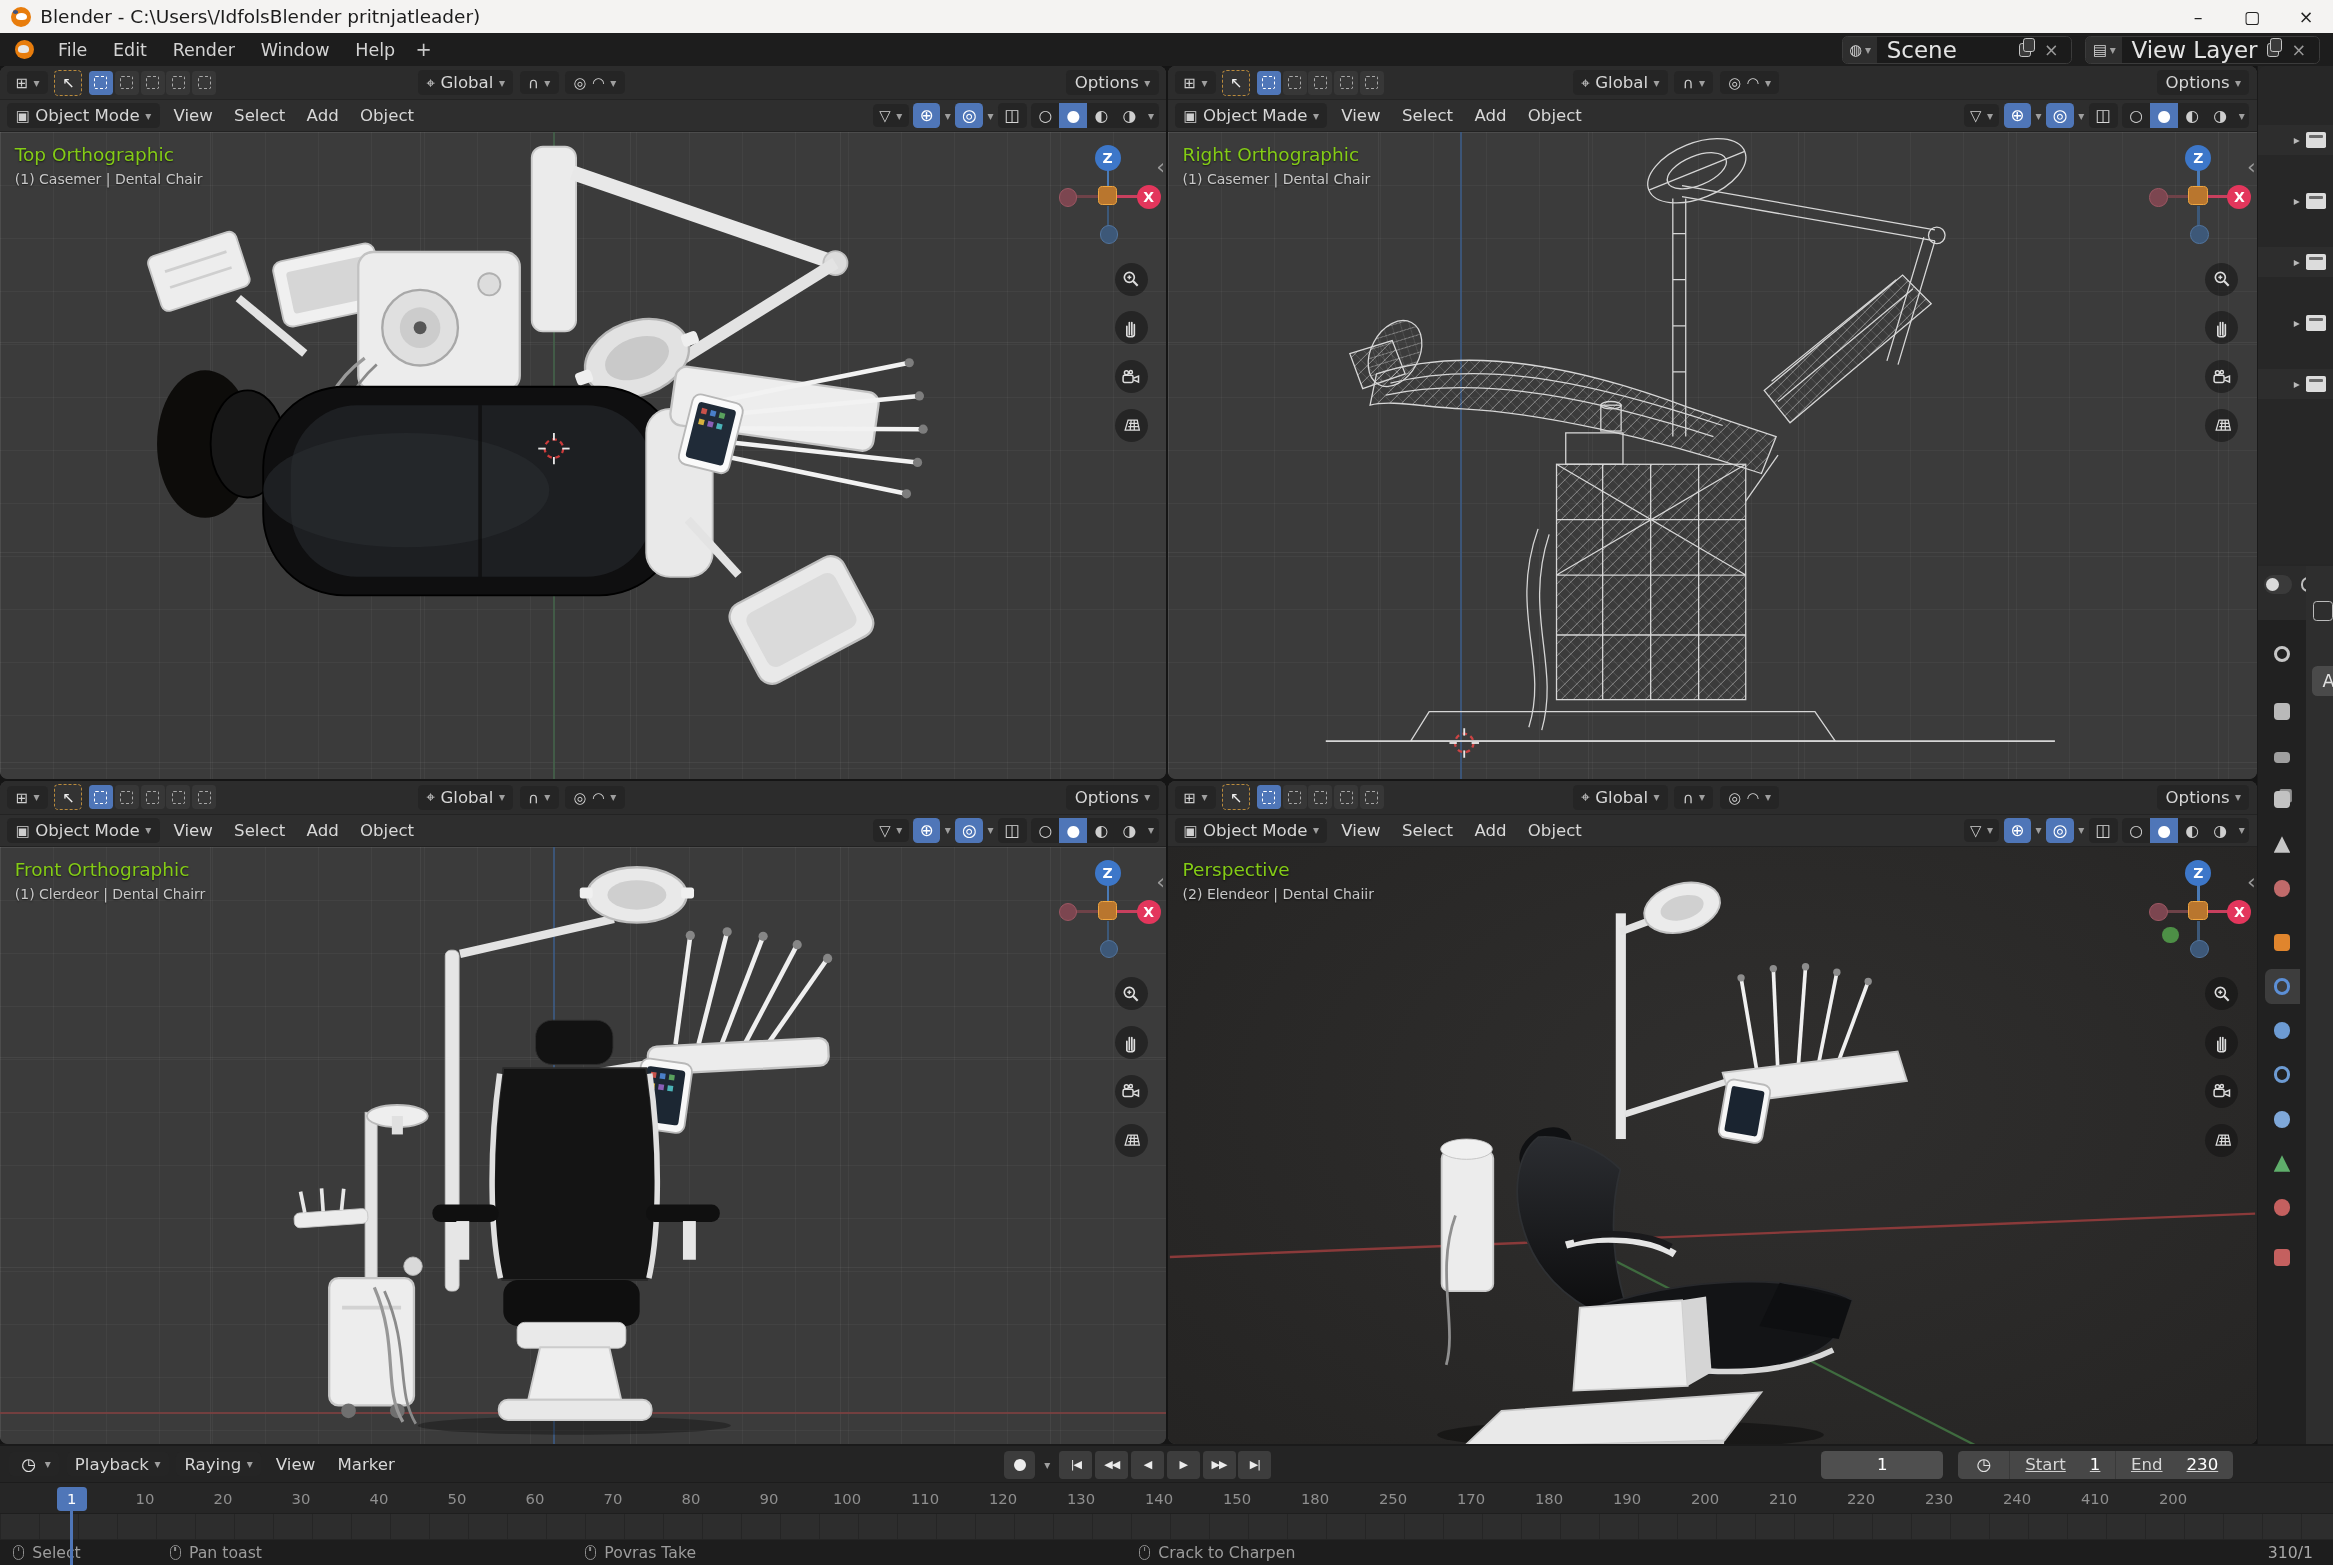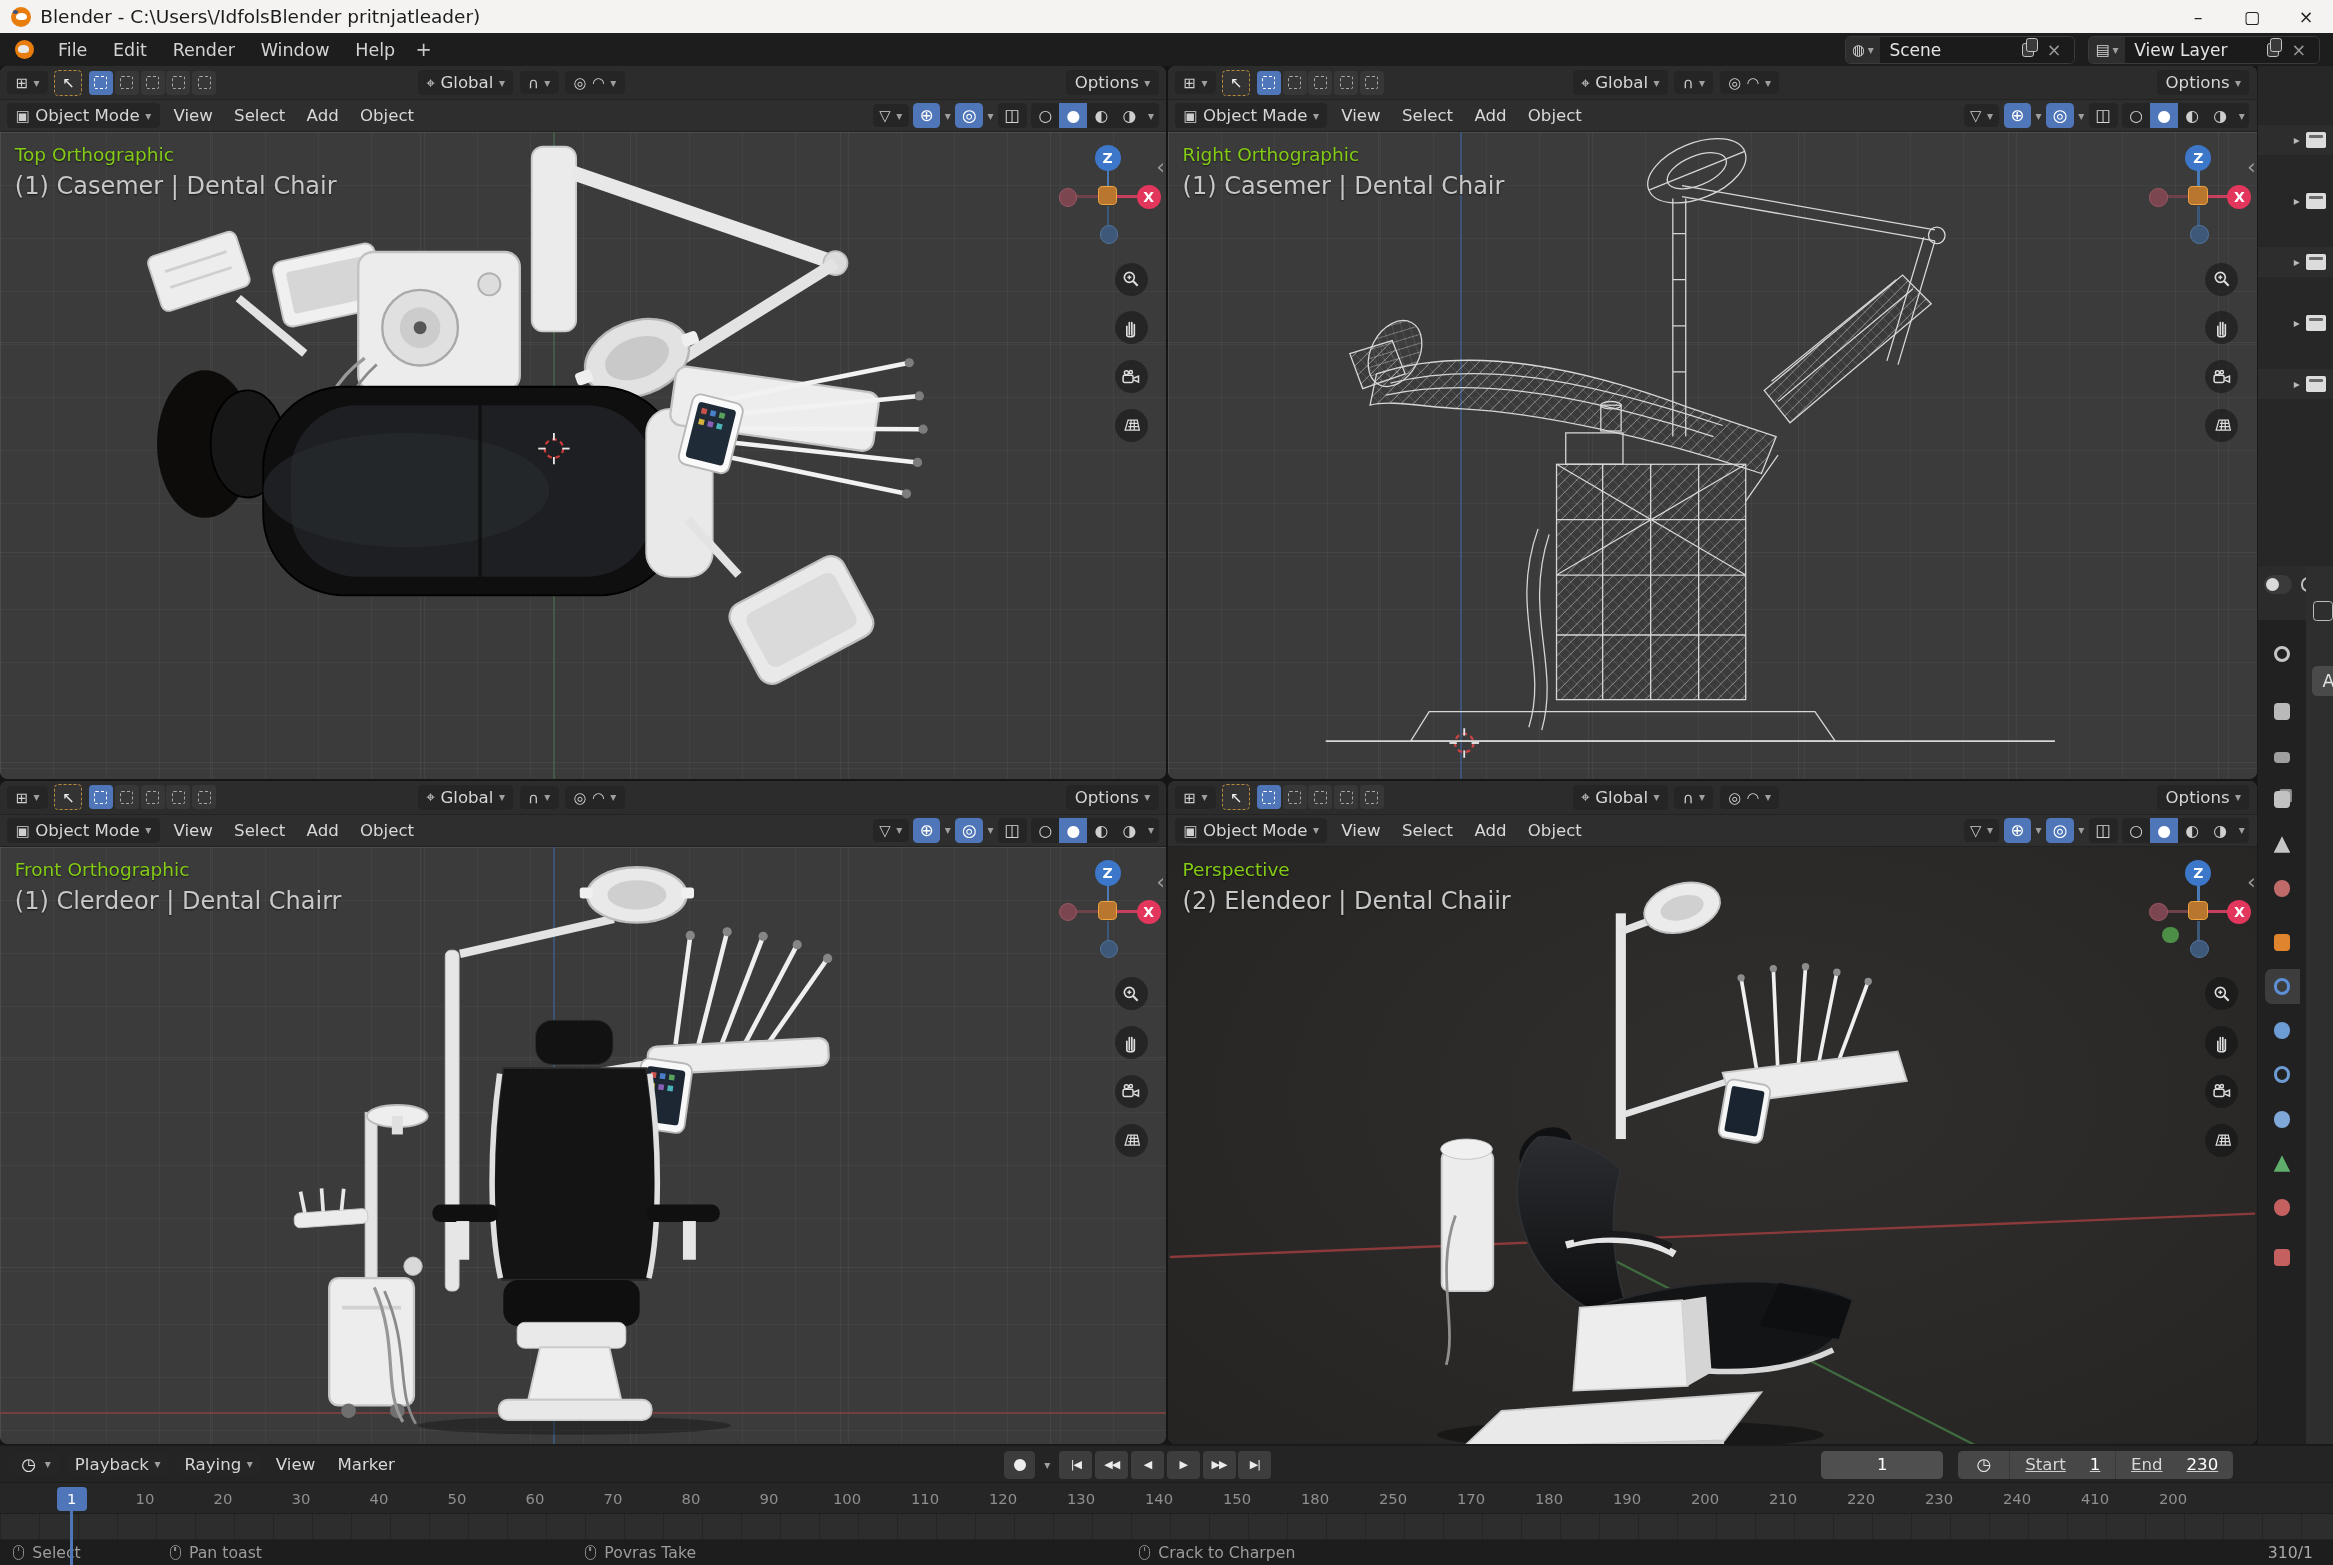--- a/index.html
+++ b/index.html
@@ -28,21 +28,21 @@
   .menubar { display:flex; gap:3.7px; margin-left:5.5px; }
   .menu-item { padding:3.7px 11px; border-radius:3.7px; color:#d4d4d4; }
   .ws-tabs { display:flex; gap:2.8px; margin-left:31px; align-items:center; }
   .ws-tab { padding:4.6px 15.7px; border-radius:6.5px; background:#2c2c2c; color:#b9b9b9; font-size:17.5px; white-space:nowrap; }
   .ws-tab.active { background:#4f4f4f; color:#fff; }
   .ws-add { padding:3.7px 9.2px; color:#c9c9c9; font-size:19.4px; }
   .tb-right { margin-left:auto; display:flex; gap:13px; align-items:center; padding-right:5.5px; }
   .id-widget { display:flex; align-items:center; height:28px; background:#262626; border:0.9px solid #3b3b3b; border-radius:5.5px; overflow:hidden; }
   .id-icon-btn { display:flex; align-items:center; gap:2.8px; padding:0 6.5px; height:100%; background:#2e2e2e; color:#d9d9d9; font-size:14.8px; }
   .id-field { display:flex; align-items:center; gap:9.2px; background:#1b1b1b; height:100%; padding:0 9.2px; min-width:194px; }
-  .id-name { color:#e4e4e4; font-size:17px; flex:1; }
+  .id-name { color:#e4e4e4; font-size:23px; flex:1; }
   .dupe-icon { position:relative; width:12px; height:14px; border:1.8px solid #c4c4c4; border-radius:2.8px; background:#3a3a3a; }
   .dupe-icon::after { content:''; position:absolute; left:2.8px; top:-5.5px; width:10px; height:12px; border:1.8px solid #c4c4c4; border-radius:2.8px; background:#3a3a3a; }
   .x-icon { color:#9a9a9a; font-size:17.5px; padding:0 3.7px; }
   .chev { color:#9f9f9f; font-size:12px; line-height:1; }
 
   
   .quad { position:absolute; top:66px; left:0; width:2257px; height:1378px; background:#151515;
     display:grid; grid-template-columns:1166px 1089px; grid-template-rows:713px 663px; gap:1.8px; }
   .vp-cell { position:relative; background:#3b3b3b; overflow:hidden; border-radius:7.4px; }
   .vp-canvas { position:absolute; left:0; right:0; top:66px; bottom:0;
@@ -82,21 +82,21 @@
   .rcluster { margin-left:auto; display:flex; align-items:center; gap:4.6px; }
   .hbtn.sm { padding:2.8px 6.5px; }
   .hbtn.on { background:#4f76b8; color:#fff; }
   .spheres { display:flex; align-items:center; background:#252525; border-radius:4.6px; overflow:hidden; }
   .sph { width:28px; height:25px; display:flex; align-items:center; justify-content:center; font-size:15.7px; color:#cfcfcf; }
   .sph.on { background:#4f76b8; color:#fff; }
   .spheres .chev { padding:0 4.6px; }
 
   .vp-label { position:absolute; z-index:5; top:76px; left:14.8px; line-height:1.45; text-shadow:0 0.9px 1.8px rgba(0,0,0,.6); }
   .vp-label .l1 { font-size:18.5px; color:#84cc16; }
-  .vp-label .l2 { font-size:24px; color:#c8c8c8;text-align:center; }
+  .vp-label .l2 { font-size:14px; color:#c8c8c8;text-align:center; }
 
   .vp-side { position:absolute; z-index:5; top:81px; right:7.4px; width:107px;
     display:flex; flex-direction:column; align-items:flex-end; gap:15.7px; }
   .gizmo { position:relative; width:100px; height:100px; margin-right:0; }
   .gz-line { position:absolute; background:#888; }
   .gz-line.zl { left:48px; top:11px; width:2.8px; height:28px; background:#4a7ab5; }
   .gz-line.xl { left:57px; top:48px; width:26px; height:2.8px; background:#c8405e; }
   .gz-line.xnl { left:16.6px; top:48px; width:26px; height:2.8px; background:#6e4248; }
   .gz-line.znl { left:48px; top:59px; width:2.8px; height:22px; background:#3c5878; }
   .gz-ball { position:absolute; border-radius:50%; display:flex; align-items:center; justify-content:center;

